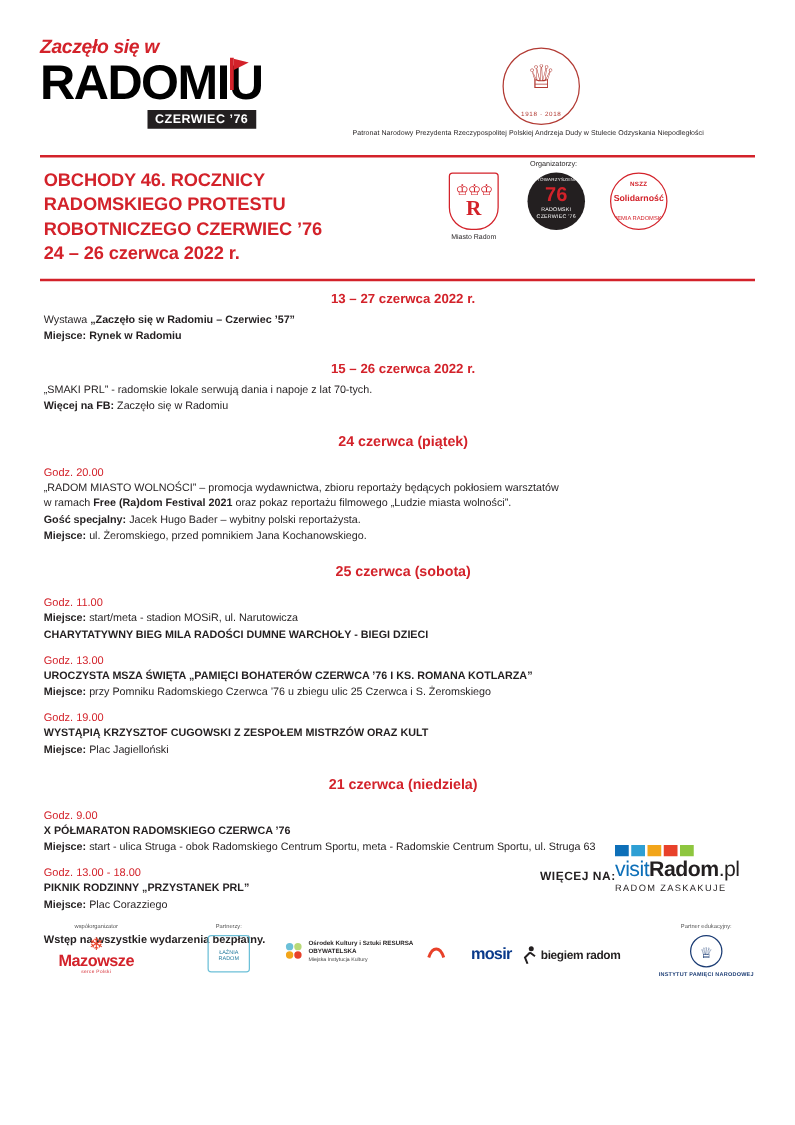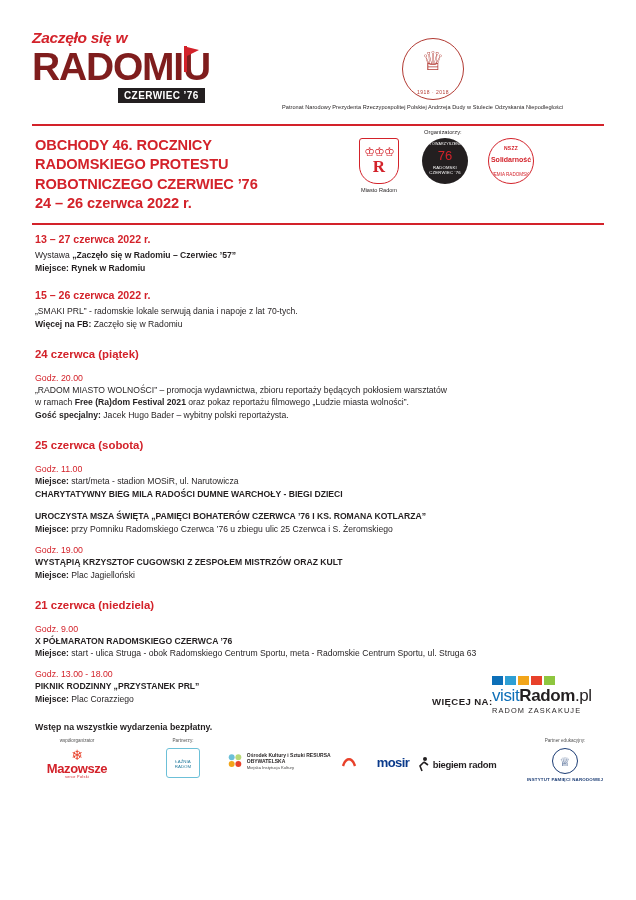--- a/index.html
+++ b/index.html
@@ -18,21 +18,21 @@
   
   .header { position: relative; height: 118px; }
 
   .logo-block { position: absolute; left: 32px; top: 30px; width: 190px; }
   .logo-l1 {
     font-size: 15.5px; font-weight: bold; color: #d3222a;
     letter-spacing: -0.3px; line-height: 1;
     font-style: italic;
   }
   .logo-l2 {
-    font-size: 39px; font-weight: bold; color: #7f1d1d;
+    font-size: 39px; font-weight: bold; color: #000000;
     letter-spacing: -1.2px; line-height: 0.95; margin-top: 2px;
   }
   .logo-flag {
     position: absolute; right: 22px; top: -2px; width: 16px; height: 26px;
   }
   .logo-l3 {
     display: inline-block;
     background: #231f20; color: #ffffff;
     font-size: 10px; font-weight: bold; letter-spacing: 0.4px;
     padding: 2px 6px 2px 6px; margin-top: 3px; margin-left: 86px;
@@ -88,21 +88,21 @@
   }
   .org-cap { font-size: 5.6px; margin-top: 3px; color: #231f20; }
 
   .circle-badge {
     width: 46px; height: 46px; border-radius: 50%;
     background: #231f20; color: #ffffff; margin: 0 auto;
     position: relative; overflow: hidden;
   }
   .circle-badge .cb-num {
     position: absolute; left: 0; right: 0; top: 11px; text-align: center;
-    font-size: 13px; font-weight: normal; color: #d3222a; line-height: 1;
+    font-size: 16px; font-weight: bold; color: #d3222a; line-height: 1;
   }
   .circle-badge .cb-txt {
     position: absolute; left: 0; right: 0; top: 27px; text-align: center;
     font-size: 4.2px; color: #ffffff; letter-spacing: 0.2px;
   }
   .circle-badge .cb-top {
     position: absolute; left: 0; right: 0; top: 4px; text-align: center;
     font-size: 3.6px; color: #ffffff; letter-spacing: 0.2px;
   }
 
@@ -127,20 +127,21 @@
     color: #d3222a; font-weight: bold; font-size: 14.6px; line-height: 1.33;
     letter-spacing: -0.1px;
   }
 
   
   .content { position: absolute; left: 35px; top: 233px; width: 575px; }
   .blk { margin-bottom: 0; }
   .red-head {
     color: #d3222a; font-weight: bold; font-size: 10.6px;
     margin: 0 0 4px 0;
+    text-align: center;
   }
   .red-head.section { font-size: 11.4px; }
   .line { font-size: 8.6px; line-height: 1.5; margin: 0; color: #231f20; }
   .line b { font-weight: bold; }
   .spacer-s { height: 9px; }
   .spacer-m { height: 14px; }
   .spacer-l { height: 17px; }
   .gh { color: #d3222a; font-weight: normal; font-size: 8.8px; margin: 0 0 1px 0; }
   .free-note { font-size: 8.8px; font-weight: bold; margin-top: 2px; }
 
@@ -272,37 +273,39 @@
     <div class="spacer-l"></div>
 
     <div class="blk">
       <div class="red-head section">24 czerwca (piątek)</div>
       <div class="spacer-s"></div>
       <div>
         <div class="gh">Godz. 20.00</div>
         <p class="line">„RADOM MIASTO WOLNOŚCI” – promocja wydawnictwa, zbioru reportaży będących pokłosiem warsztatów</p>
         <p class="line">w ramach <b>Free (Ra)dom Festival 2021</b> oraz pokaz reportażu filmowego „Ludzie miasta wolności”.</p>
         <p class="line"><b>Gość specjalny:</b> Jacek Hugo Bader – wybitny polski reportażysta.</p>
+        <p class="line"><b>Miejsce:</b> ul. Żeromskiego, przed pomnikiem Jana Kochanowskiego.</p>
       </div>
     </div>
 
     <div class="spacer-l"></div>
 
     <div class="blk">
       <div class="red-head section">25 czerwca (sobota)</div>
       <div class="spacer-s"></div>
 
       <div>
         <div class="gh">Godz. 11.00</div>
         <p class="line"><b>Miejsce:</b> start/meta - stadion MOSiR, ul. Narutowicza</p>
         <p class="line"><b>CHARYTATYWNY BIEG MILA RADOŚCI DUMNE WARCHOŁY - BIEGI DZIECI</b></p>
       </div>
       <div class="spacer-s"></div>
 
       <div>
+        <div class="gh">Godz. 13.00</div>
         <p class="line"><b>UROCZYSTA MSZA ŚWIĘTA „PAMIĘCI BOHATERÓW CZERWCA ’76 I KS. ROMANA KOTLARZA”</b></p>
         <p class="line"><b>Miejsce:</b> przy Pomniku Radomskiego Czerwca ’76 u zbiegu ulic 25 Czerwca i S. Żeromskiego</p>
       </div>
       <div class="spacer-s"></div>
 
       <div>
         <div class="gh">Godz. 19.00</div>
         <p class="line"><b>WYSTĄPIĄ KRZYSZTOF CUGOWSKI Z ZESPOŁEM MISTRZÓW ORAZ KULT</b></p>
         <p class="line"><b>Miejsce:</b> Plac Jagielloński</p>
       </div>

